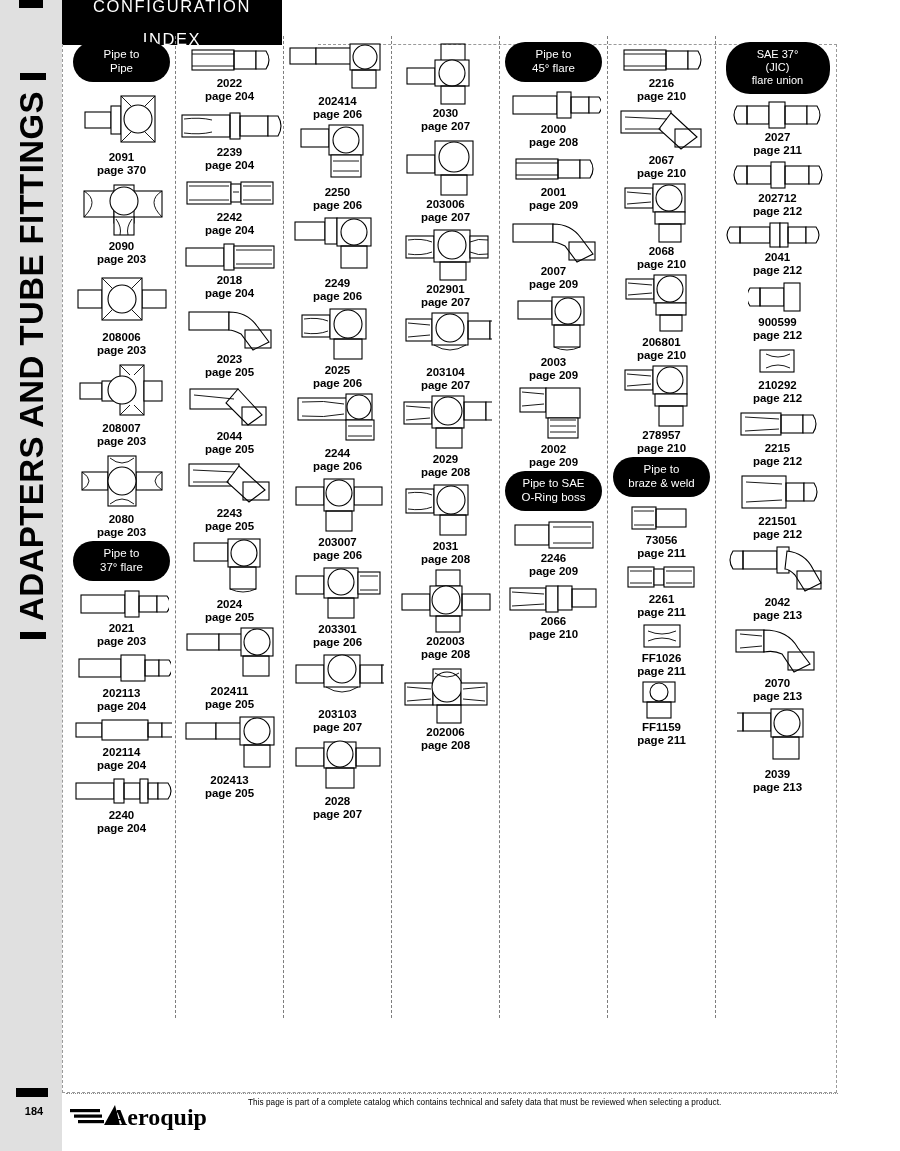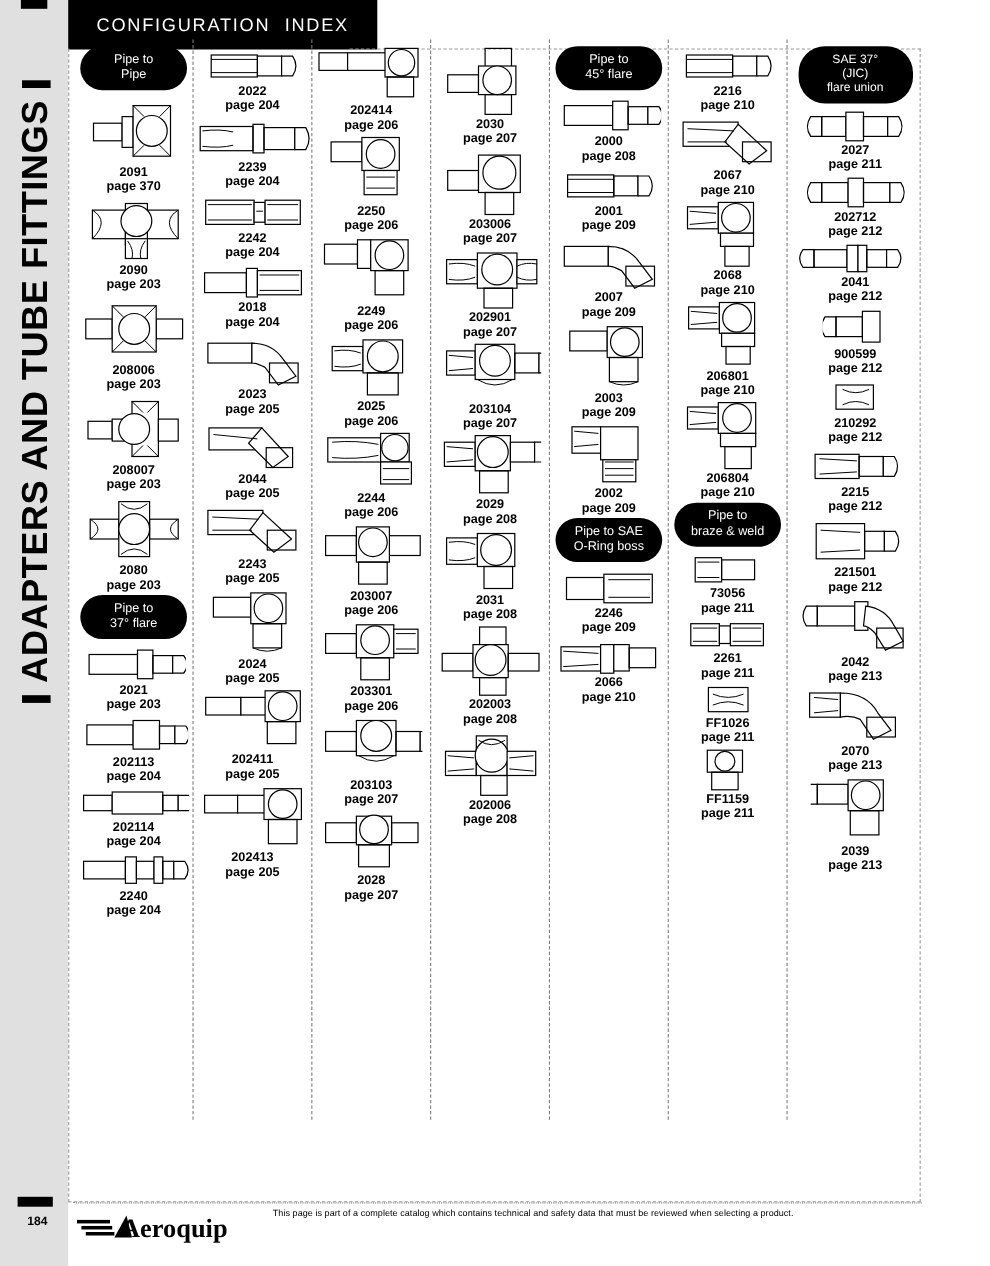--- a/index.html
+++ b/index.html
@@ -33,22 +33,22 @@
   #footer-bar{
     position:absolute;left:16px;top:1088px;width:32px;height:9px;background:#000;
   }
   #page-number{
     position:absolute;left:14px;top:1105px;width:40px;
     font-size:11px;font-weight:bold;color:#000;text-align:center;
   }
 
   
   #header-banner{
-    position:absolute;left:62px;top:0;width:281px;height:45px;background:#000;
-    display:flex;flex-direction:row;align-items:center;justify-content:center;gap:13px;
+    position:absolute;left:62px;top:0;width:220px;height:45px;background:#000;
+    display:flex;flex-direction:column;align-items:center;justify-content:center;gap:13px;
   }
   #header-banner .hl{
     color:#fff;font-size:16.5px;letter-spacing:1.6px;line-height:20px;
   }
 
   
   #page-frame{
     position:absolute;left:62px;top:44px;width:775px;height:1049px;
     border:1px dashed #9a9a9a;border-top:none;
     box-sizing:border-box;
@@ -874,21 +874,21 @@
           <svg width="82" height="64" viewBox="0 0 82 64">
             <rect x="4" y="6" width="28" height="20" stroke="#000" fill="#fff" stroke-width="1.1"></rect>
             <rect x="32" y="2" width="34" height="28" stroke="#000" fill="#fff" stroke-width="1.1"></rect>
             <circle cx="49" cy="16" r="13" stroke="#000" fill="#fff" stroke-width="1.1"></circle>
             <rect x="34" y="30" width="32" height="12" stroke="#000" fill="#fff" stroke-width="1.1"></rect>
             <rect x="38" y="42" width="24" height="20" fill="url(#hatch)" stroke="#000" stroke-width="1.1"></rect>
             <path d="M6 10 L30 12 M6 22 L30 20" stroke="#000" fill="none" stroke-width="0.9"></path>
           </svg>
         </div>
         <div class="cap">
-          <div>206804</div>
+          <div>278957</div>
           <div>page 210</div>
         </div>
       </div>
       <div class="pill">
         <div>Pipe to</div>
         <div>braze &amp; weld</div>
       </div>
       <div class="item">
         <div class="art">
           <svg width="72" height="30" viewBox="0 0 72 30">

